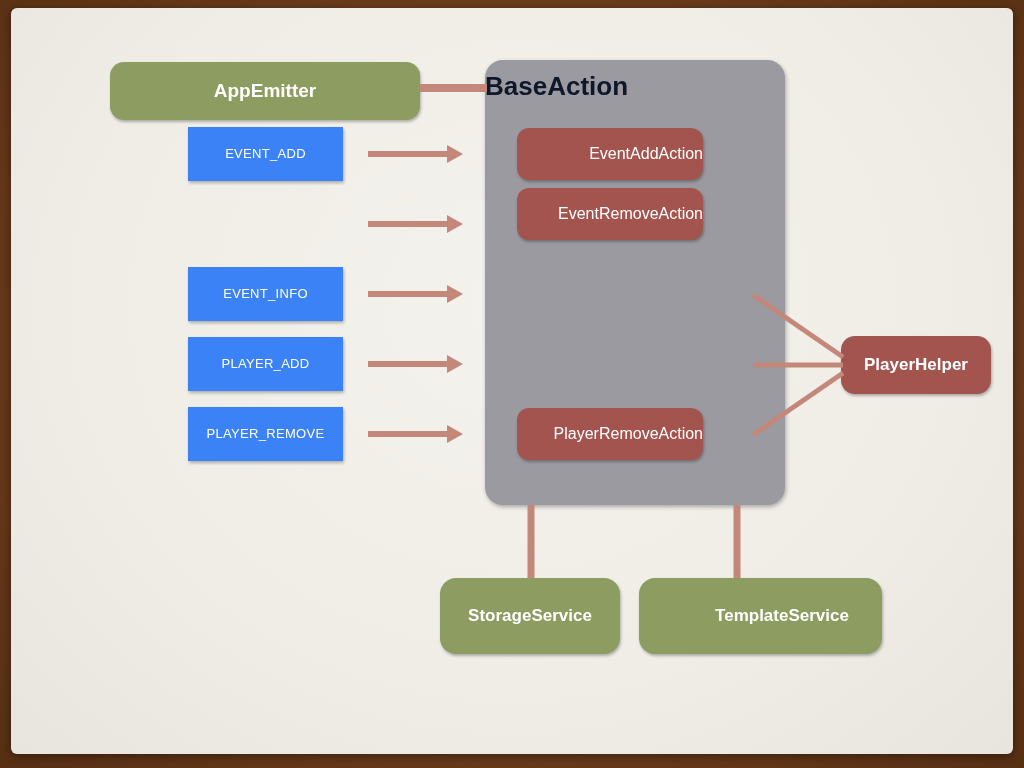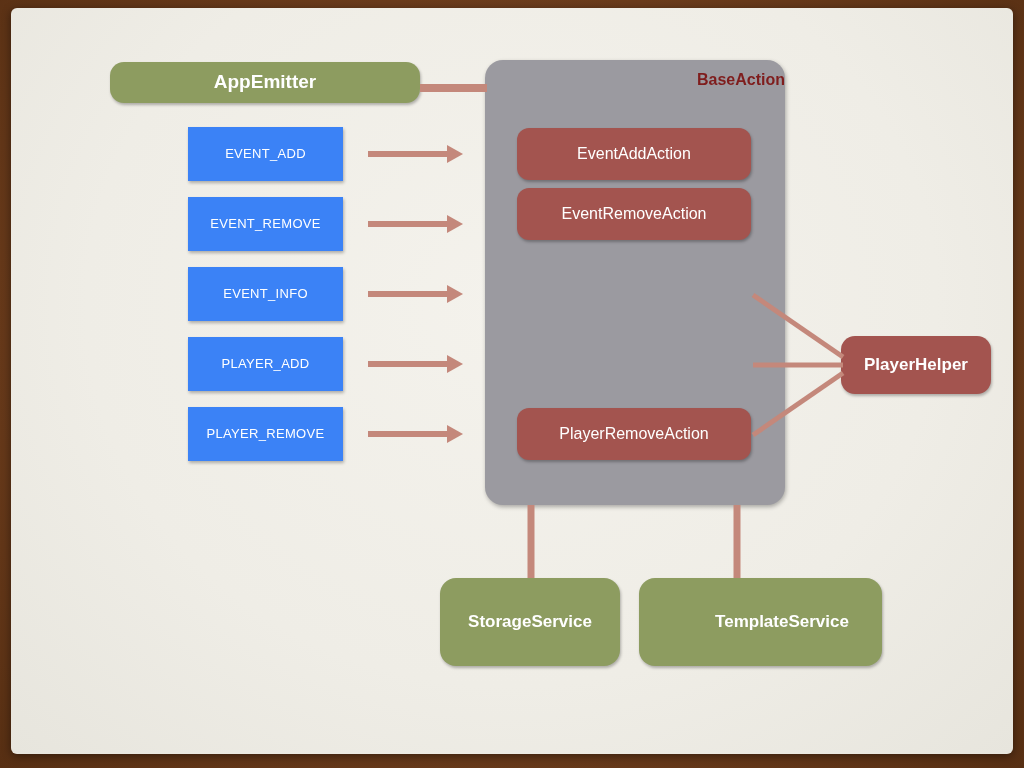--- a/index.html
+++ b/index.html
@@ -16,33 +16,33 @@
   }
   .stage { position: absolute; inset: 0; }
   .node {
     position: absolute; display: flex; align-items: center; justify-content: center;
     color: #fff; text-align: center; box-shadow: 1px 2px 3px rgba(0,0,0,0.28);
     line-height: 1.1;
   }
   .green { background: #8d9c60; }
   .teal  { background: #3b82f6; }
   .red   { background: #a3544f; }
-  .app-emitter { left: 110px; top: 62px; width: 310px; height: 41px; border-radius: 14px; font-size: 19px; font-weight: bold; }
+  .app-emitter { left: 110px; top: 62px; width: 310px; height: 58px; border-radius: 14px; font-size: 19px; font-weight: bold; }
   .event-box { left: 188px; width: 155px; height: 54px; font-size: 13px; letter-spacing: 0.3px; }
   .base-action {
     position: absolute; left: 485px; top: 60px; width: 300px; height: 445px;
     border-radius: 18px; background: #9b9aa0; box-shadow: 1px 2px 4px rgba(0,0,0,0.3);
   }
   .base-action-title {
-    position: absolute; top: 11px; left: 0; right: 0; text-align: right;
-    color: #7f1d1d; font-size: 16px; font-weight: bold;
+    position: absolute; top: 11px; left: 0; right: 0; text-align: left;
+    color: #0f172a; font-size: 26px; font-weight: bold;
   }
-  .action-box { left: 517px; width: 234px; height: 52px; border-radius: 12px; font-size: 16px; }
+  .action-box { left: 517px; width: 186px; height: 52px; border-radius: 12px; font-size: 16px; justify-content: flex-end; }
   .player-helper { left: 841px; top: 336px; width: 150px; height: 58px; border-radius: 14px; font-size: 17px; font-weight: bold; }
-  .service { top: 578px; height: 88px; border-radius: 16px; font-size: 17px; font-weight: bold; }
+  .service { top: 578px; height: 76px; border-radius: 16px; font-size: 17px; font-weight: bold; }
   .storage  { left: 440px; width: 180px; }
   .template { left: 639px; width: 200px; padding-left: 43px; }
   svg.connectors { position: absolute; left: 0; top: 0; pointer-events: none; }
 </style>
 </head>
 <body>
 
 <div class="slide"></div>
 
 <div class="stage">
@@ -50,23 +50,20 @@
   <div class="base-action">
     <div class="base-action-title">BaseAction</div>
   </div>
 
   <div class="node green app-emitter">
     <span>AppEmitter</span>
   </div>
 
   <div class="node teal event-box" style="top:127px">
     <span>EVENT_ADD</span>
-  </div>
-  <div class="node teal event-box" style="top:197px">
-    <span>EVENT_REMOVE</span>
   </div>
   <div class="node teal event-box" style="top:267px">
     <span>EVENT_INFO</span>
   </div>
   <div class="node teal event-box" style="top:337px">
     <span>PLAYER_ADD</span>
   </div>
   <div class="node teal event-box" style="top:407px">
     <span>PLAYER_REMOVE</span>
   </div>

